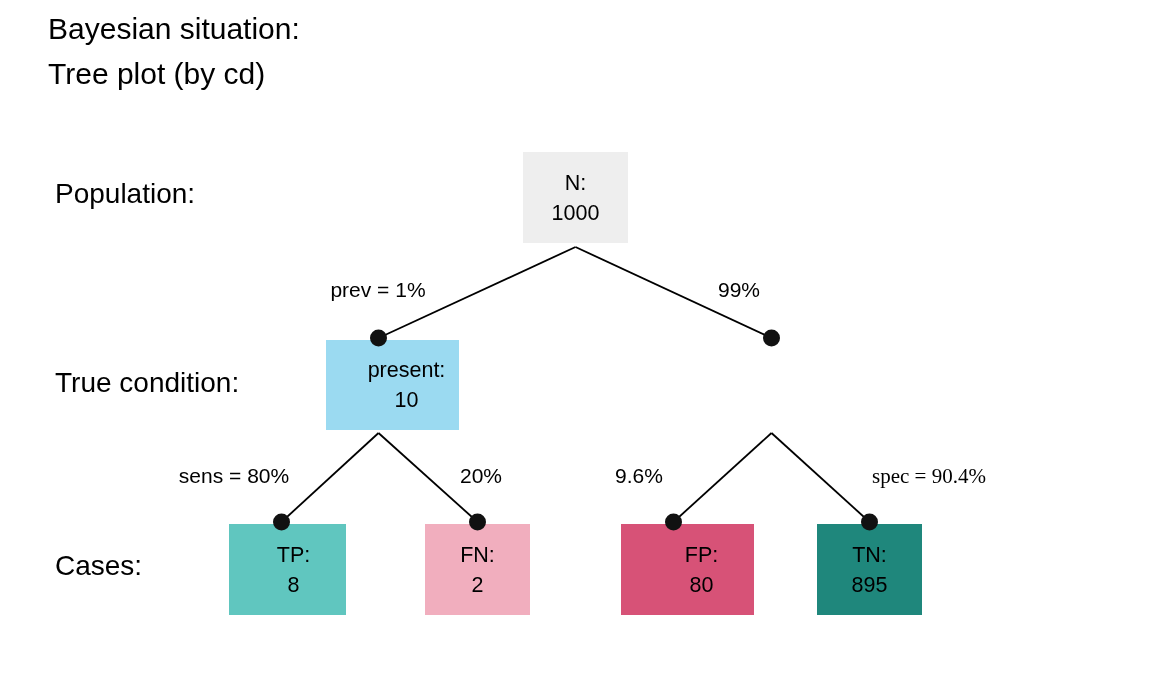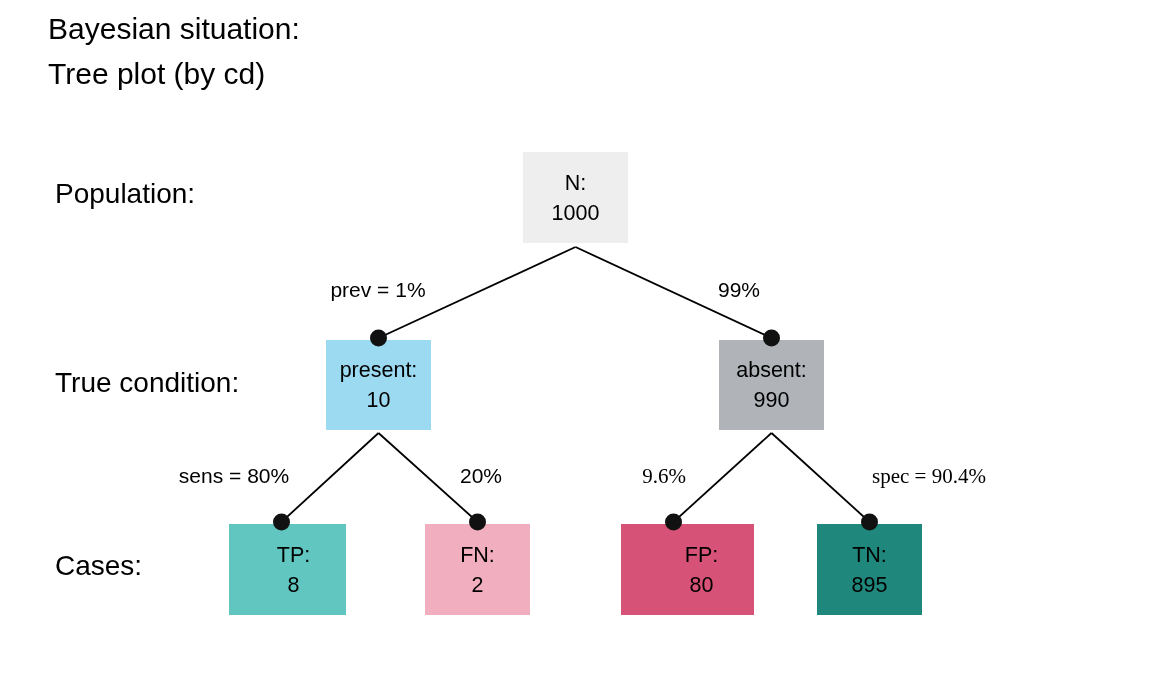--- a/index.html
+++ b/index.html
@@ -36,21 +36,21 @@
   .node.fp{left:621px;top:524px;padding-left:28px;}
   .node.tn{left:817px;top:524px;}
   .edgelabel{
     position:absolute;transform:translate(-50%,-50%);
     font-size:21px;white-space:nowrap;color:#000;z-index:1;
   }
   .edgelabel.prev{left:378px;top:290px;text-align:center;}
   .edgelabel.prevc{left:739px;top:290px;}
   .edgelabel.sens{left:234px;top:476px;}
   .edgelabel.sensc{left:481px;top:476px;}
-  .edgelabel.specc{left:664px;top:476px;font-family:Liberation Serif, serif;}
+  .edgelabel.specc{left:639px;top:476px;}
   .edgelabel.spec{left:929px;top:476px;font-family:Liberation Serif, serif;}
   svg.edges{
     position:absolute;left:0;top:0;width:1152px;height:691px;
     z-index:2;pointer-events:none;
   }
 </style>
 </head>
 <body>
 
 <div class="canvas">
@@ -61,27 +61,23 @@
   </div>
 
   <div class="rowlabel population">Population:</div>
   <div class="rowlabel truecond">True condition:</div>
   <div class="rowlabel cases">Cases:</div>
 
   <div class="node root" style="background-color: rgb(238, 238, 238);">
     <div>N:</div>
     <div>1000</div>
   </div>
-  <div class="node present" style="background-color: rgb(155, 218, 241);">
+  <div class="node present" style="background-color: rgb(155, 218, 241); padding-left: 28px;">
     <div>present:</div>
     <div>10</div>
-  </div>
-  <div class="node absent" style="background-color: rgb(176, 179, 184);">
-    <div>absent:</div>
-    <div>990</div>
   </div>
   <div class="node tp" style="background-color: rgb(96, 198, 191);">
     <div>TP:</div>
     <div>8</div>
   </div>
   <div class="node fn" style="background-color: rgb(241, 174, 190);">
     <div>FN:</div>
     <div>2</div>
   </div>
   <div class="node fp" style="background-color: rgb(215, 82, 119);">

